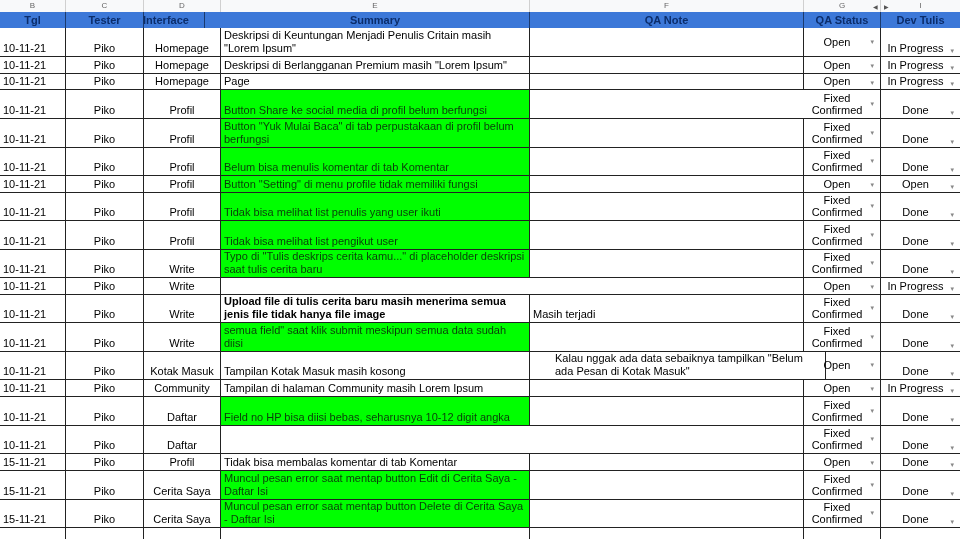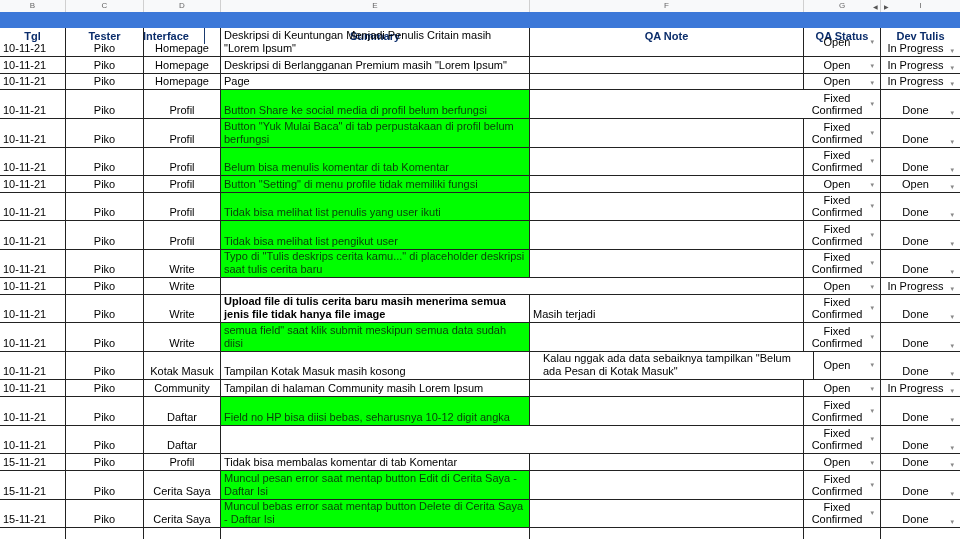--- a/index.html
+++ b/index.html
@@ -5,21 +5,21 @@
   html, body { margin:0; padding:0; background:#fff; }
   body { width:960px; height:539px; overflow:hidden; position:relative;
          font-family:"Liberation Sans", sans-serif; font-size:11px; color:#000; }
   .colhdr { position:absolute; top:0; left:0; width:960px; height:12px; background:#f8f9fa;
             border-bottom:1px solid #c0c0c0; }
   .colhdr .cl { position:absolute; top:0; height:12px; font-size:8px; color:#666;
                 text-align:center; line-height:12px; border-right:1px solid #d0d0d0; box-sizing:border-box; }
   .arrow-l { position:absolute; top:3px; font-size:6px; color:#555; }
   .hdr { position:absolute; top:12px; left:0; width:960px; height:16px; background:#3c78d8; }
   .hdr .hc { position:absolute; top:0; height:16px; line-height:16px; text-align:center;
-             font-weight:bold; font-size:11px; color:#0b2d6b; border-right:1px solid #1a3a6e; box-sizing:border-box;margin-top:16px; }
+             font-weight:bold; font-size:11px; color:#0b2d6b; border-right:1px solid #1a3a6e; box-sizing:border-box; }
   .rows { position:absolute; top:28px; left:0; width:960px; }
   .row { position:absolute; left:0; width:960px; border-bottom:1px solid #222; box-sizing:border-box; }
   .cell { position:absolute; top:0; bottom:0; border-right:1px solid #222; box-sizing:border-box;
           display:flex; align-items:flex-end; overflow:hidden; padding:0 3px 1px 3px; line-height:13px; }
   .c-center { justify-content:center; text-align:center; }
   .c-left { justify-content:flex-start; text-align:left; }
   .green { background:#00ff00; }
   .green .txt { color:#0a3d0a; }
   .dd { position:absolute; right:6px; font-size:7px; color:#888; }
   .status { align-items:center; }
@@ -377,21 +377,21 @@
       </div>
       <div class="cell c-center" style="left: 66px; width: 78px;">
         <span class="txt">Piko</span>
       </div>
       <div class="cell c-center" style="left: 144px; width: 77px;">
         <span class="txt">Kotak Masuk</span>
       </div>
       <div class="cell c-left" style="left: 221px; width: 309px;">
         <span class="txt">Tampilan Kotak Masuk masih kosong</span>
       </div>
-      <div class="cell c-left" style="left: 540px; width: 274px;">
+      <div class="cell c-left" style="left: 552px; width: 274px;">
         <span class="txt">Kalau nggak ada data sebaiknya tampilkan "Belum ada Pesan di Kotak Masuk"</span>
       </div>
       <div class="cell c-center status" style="left: 804px; width: 77px;">
         <span class="txt" style="padding-right: 10px; line-height: 12px;">Open</span>
         <span class="dd" style="top: 6px;">▾</span>
       </div>
       <div class="cell c-center status bottom" style="left: 881px; width: 79px; border-right: none;">
         <span class="txt" style="padding-right: 10px;">Done</span>
         <span class="dd" style="top: 15px;">▾</span>
       </div>
@@ -522,21 +522,21 @@
       <div class="cell c-left" style="left: 0px; width: 66px;">
         <span class="txt">15-11-21</span>
       </div>
       <div class="cell c-center" style="left: 66px; width: 78px;">
         <span class="txt">Piko</span>
       </div>
       <div class="cell c-center" style="left: 144px; width: 77px;">
         <span class="txt">Cerita Saya</span>
       </div>
       <div class="cell c-left green" style="left: 221px; width: 309px;">
-        <span class="txt">Muncul bebas error saat mentap button Delete di Cerita Saya - Daftar Isi</span>
+        <span class="txt">Muncul pesan error saat mentap button Delete di Cerita Saya - Daftar Isi</span>
       </div>
       <div class="cell c-left" style="left: 530px; width: 274px;">
         <span class="txt"></span>
       </div>
       <div class="cell c-center status" style="left: 804px; width: 77px;">
         <span class="txt" style="padding-right: 10px; line-height: 12px; display: block;">Fixed Confirmed</span>
         <span class="dd" style="top: 6px;">▾</span>
       </div>
       <div class="cell c-center status bottom" style="left: 881px; width: 79px; border-right: none;">
         <span class="txt" style="padding-right: 10px;">Done</span>

